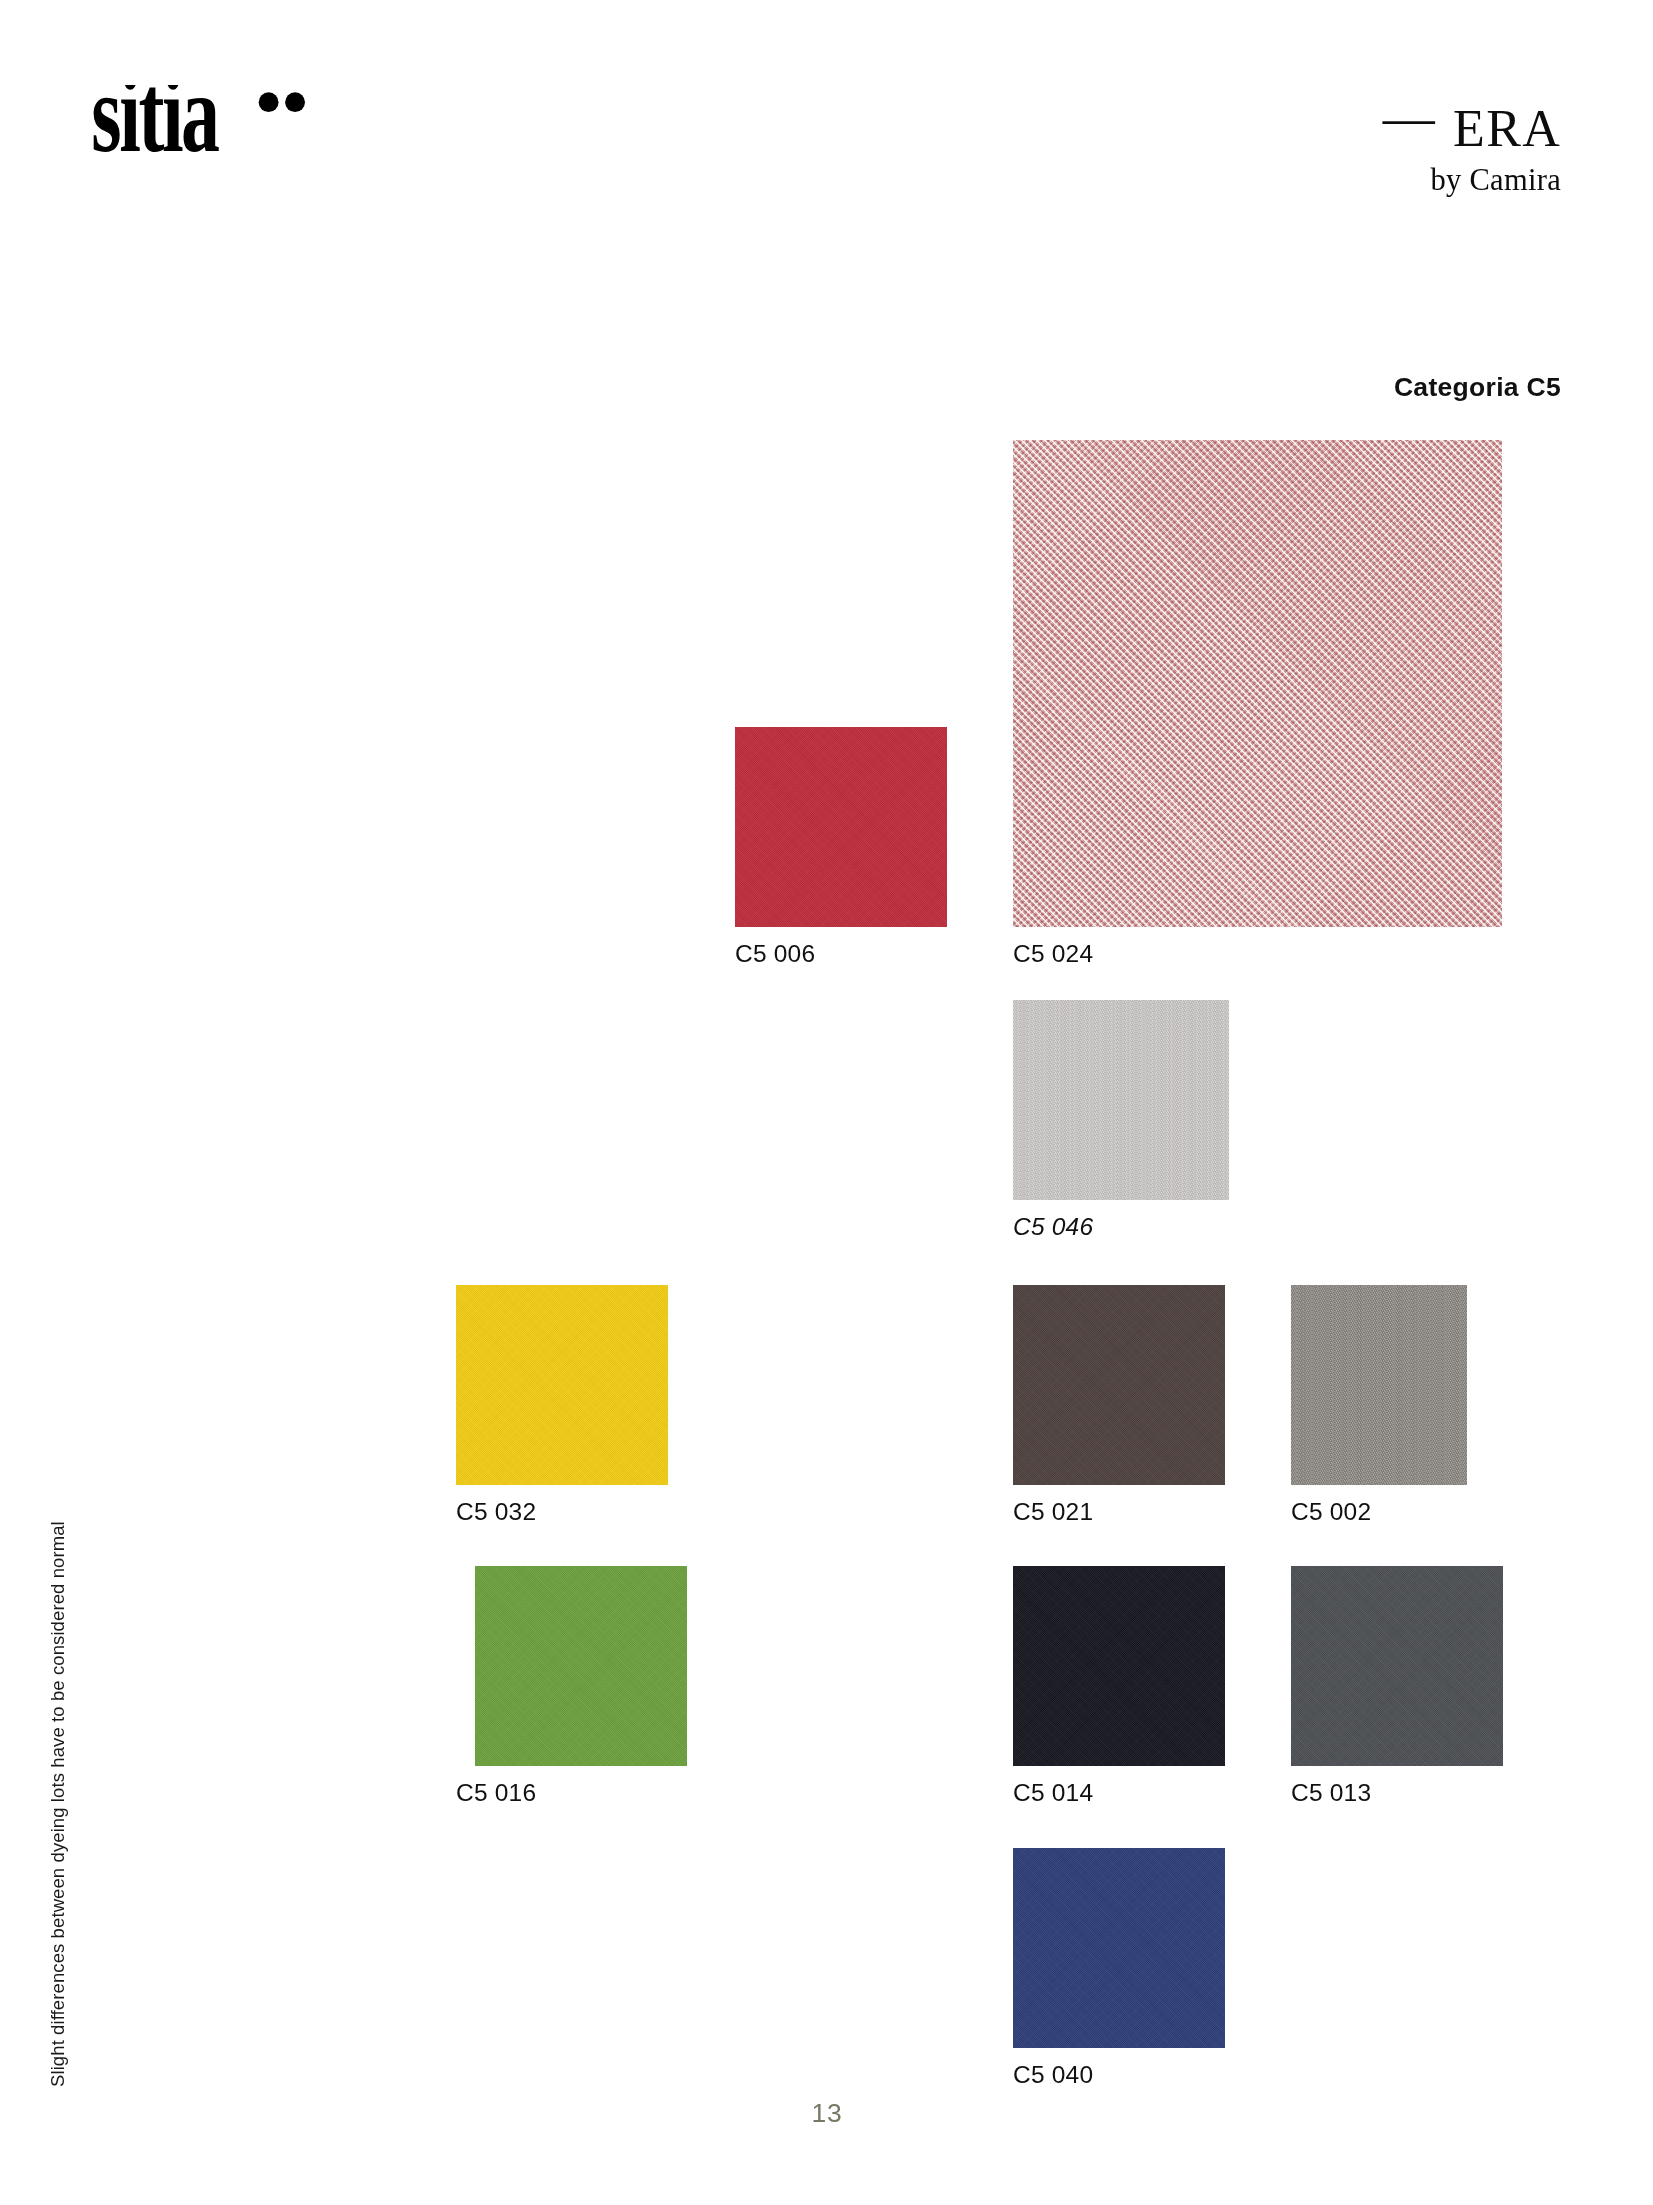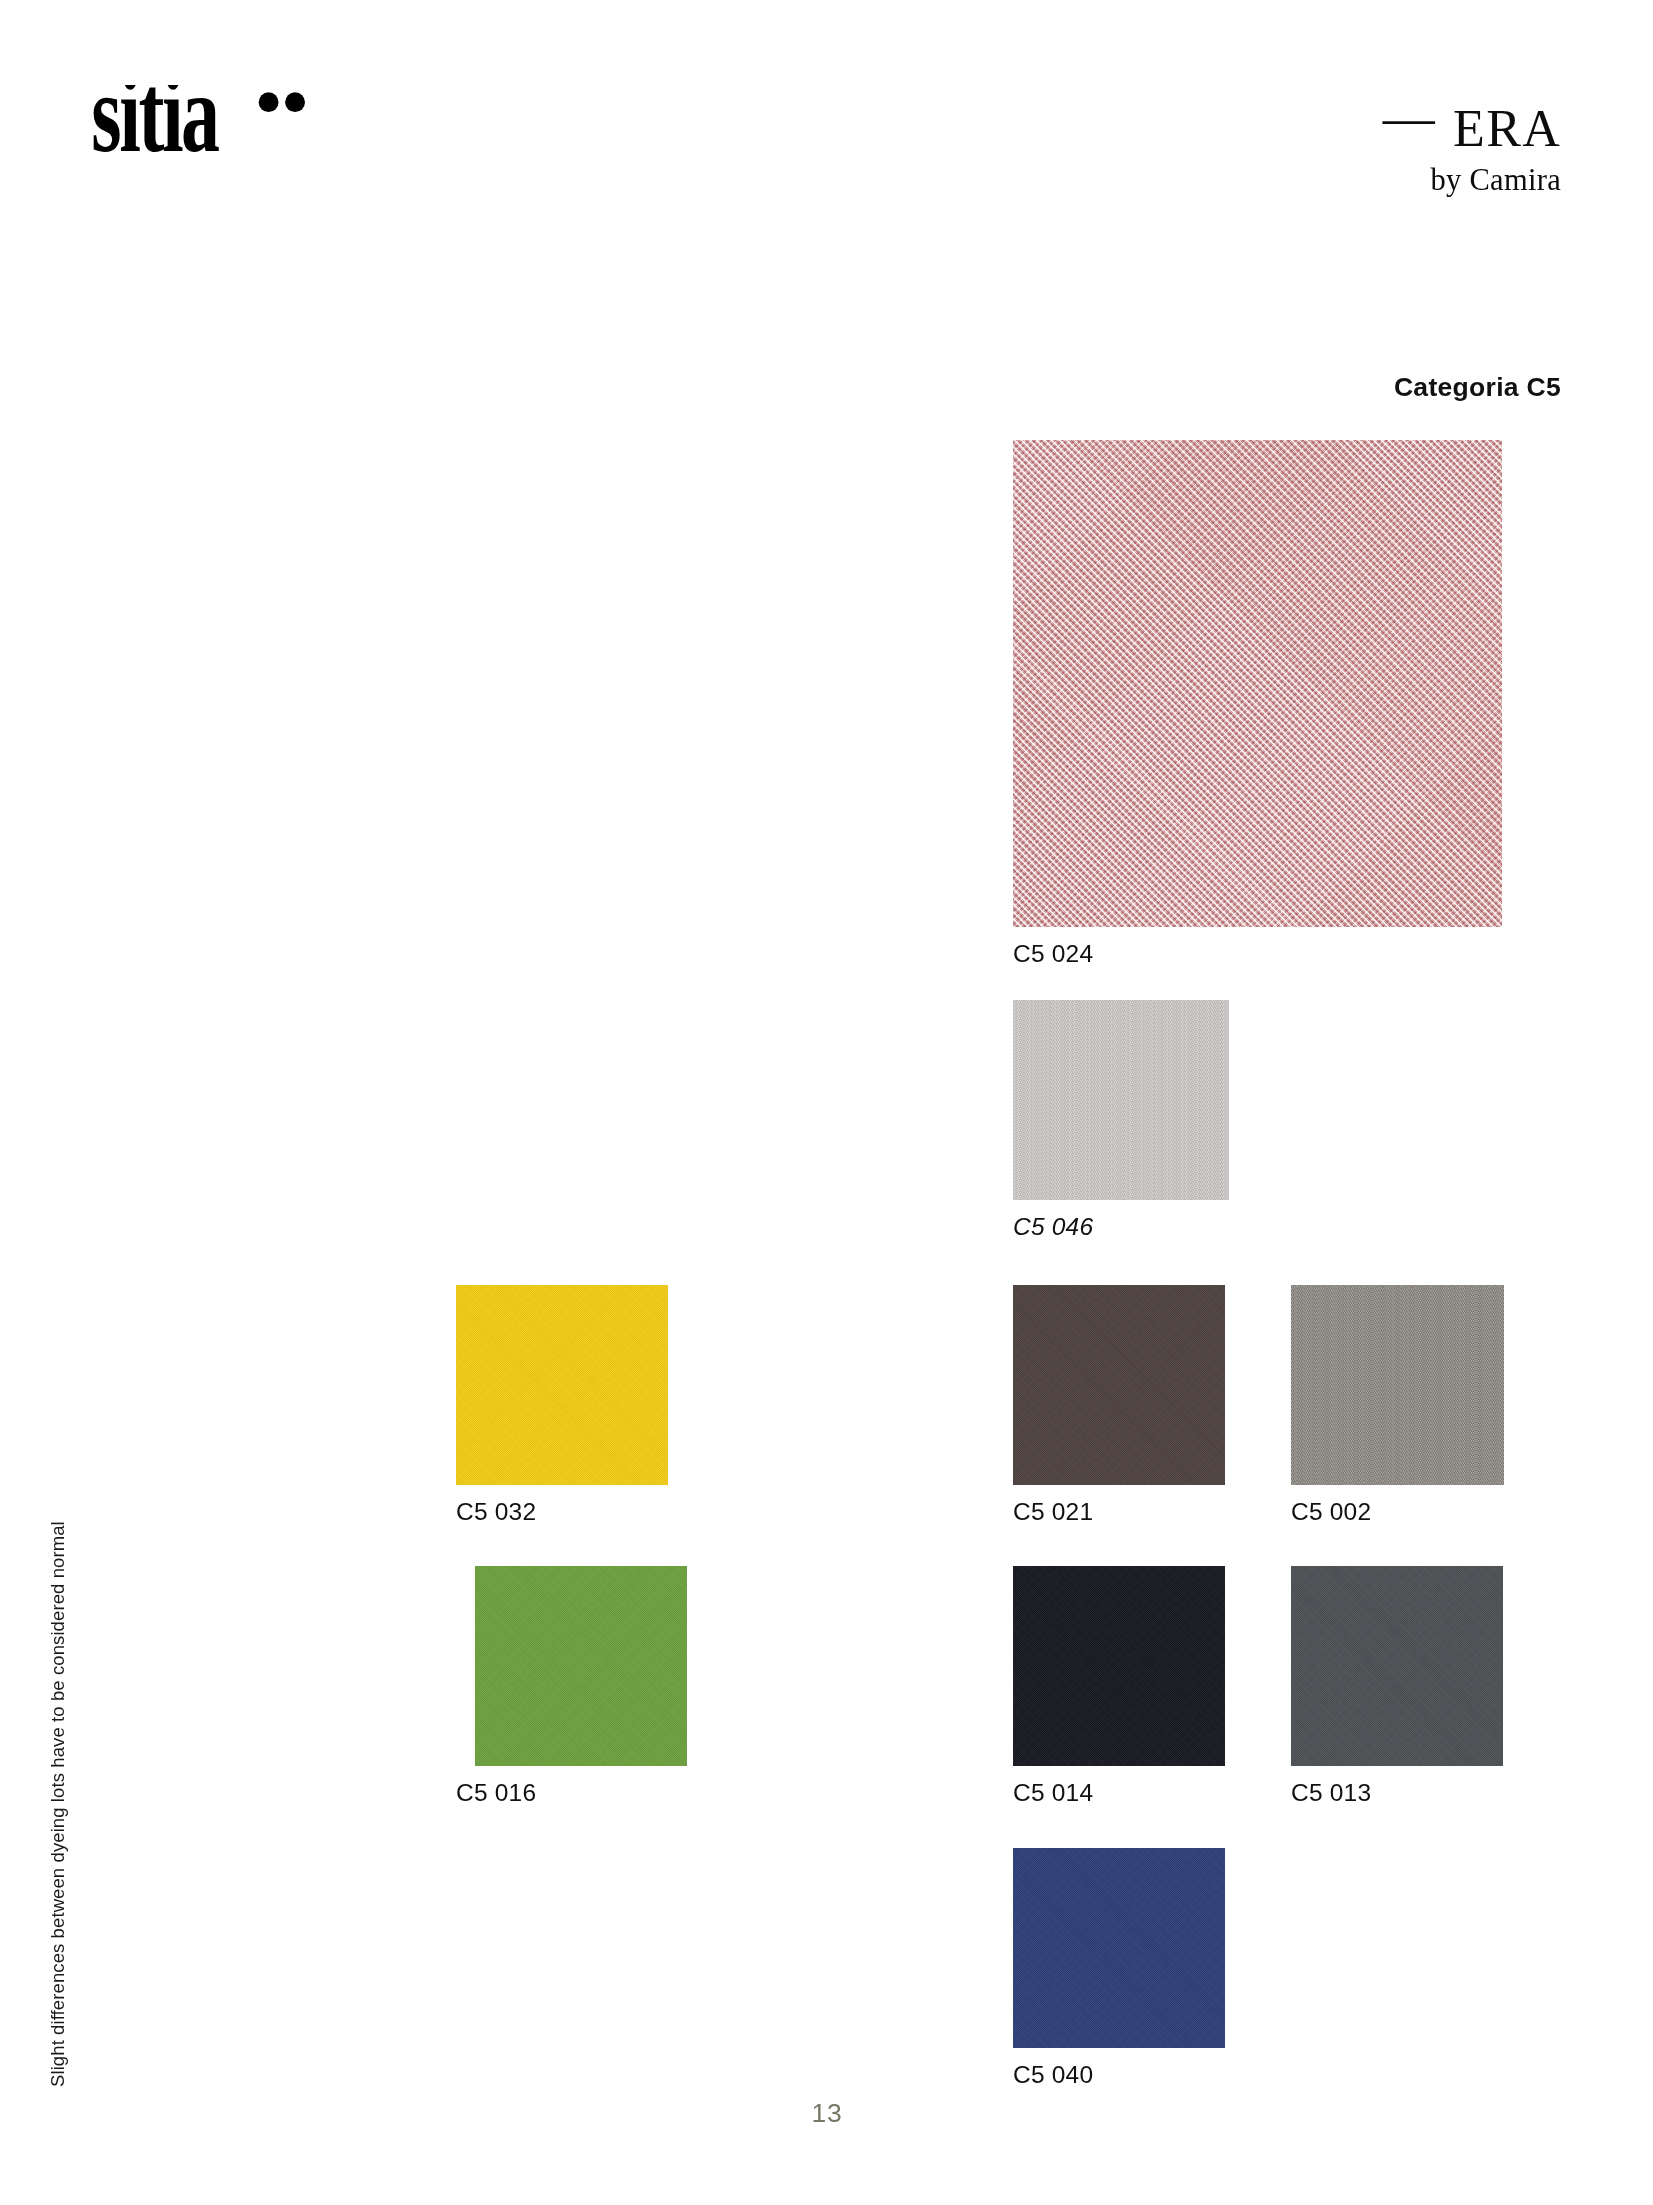--- a/index.html
+++ b/index.html
@@ -166,37 +166,41 @@
 <div class="brand-block">
   <div class="brand-title">
     <span class="brand-dash">—</span><span>ERA</span>
   </div>
   <div class="brand-sub">by Camira</div>
 </div>
 
 <div class="category-label">Categoria C5</div>
 
 <div class="grid" id="swatch-grid">
+    <div class="swatch-cell" style="left: 735px; top: 727px; width: 212px; height: 241px;">
+      <div class="swatch grain-soft" style="height: 200px; background: rgb(190, 43, 59);"></div>
+      <div class="swatch-label" style="top: 213px;">C5 006</div>
+    </div>
     <div class="swatch-cell" style="left: 1013px; top: 440px; width: 489px; height: 528px;">
       <div class="swatch grain-weave" style="height: 487px; background: rgb(217, 156, 156);"></div>
       <div class="swatch-label" style="top: 500px;">C5 024</div>
     </div>
     <div class="swatch-cell" style="left: 1013px; top: 1000px; width: 216px; height: 241px; font-style: italic;">
       <div class="swatch grain-fine" style="height: 200px; background: rgb(206, 202, 202);"></div>
       <div class="swatch-label" style="top: 213px;">C5 046</div>
     </div>
     <div class="swatch-cell" style="left: 456px; top: 1285px; width: 212px; height: 241px;">
       <div class="swatch grain-soft" style="height: 200px; background: rgb(242, 204, 18);"></div>
       <div class="swatch-label" style="top: 213px;">C5 032</div>
     </div>
     <div class="swatch-cell" style="left: 1013px; top: 1285px; width: 212px; height: 241px;">
       <div class="swatch grain-soft" style="height: 200px; background: rgb(77, 64, 62);"></div>
       <div class="swatch-label" style="top: 213px;">C5 021</div>
     </div>
-    <div class="swatch-cell" style="left: 1291px; top: 1285px; width: 213px; height: 241px;">
+    <div class="swatch-cell" style="left: 1291px; top: 1285px; width: 176px; height: 241px;">
       <div class="swatch grain-fine" style="height: 200px; background: rgb(141, 136, 130);"></div>
       <div class="swatch-label" style="top: 213px;">C5 002</div>
     </div>
     <div class="swatch-cell" style="left: 456px; top: 1566px; width: 212px; height: 241px; padding-left: 19px;">
       <div class="swatch grain-soft" style="height: 200px; background: rgb(107, 160, 60);"></div>
       <div class="swatch-label" style="top: 213px;">C5 016</div>
     </div>
     <div class="swatch-cell" style="left: 1013px; top: 1566px; width: 212px; height: 241px;">
       <div class="swatch grain-soft" style="height: 200px; background: rgb(21, 22, 30);"></div>
       <div class="swatch-label" style="top: 213px;">C5 014</div>

